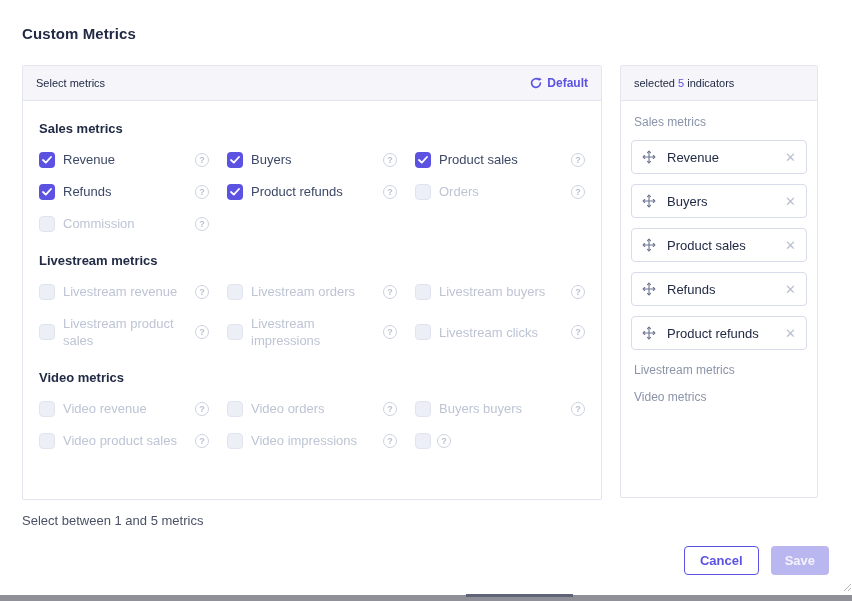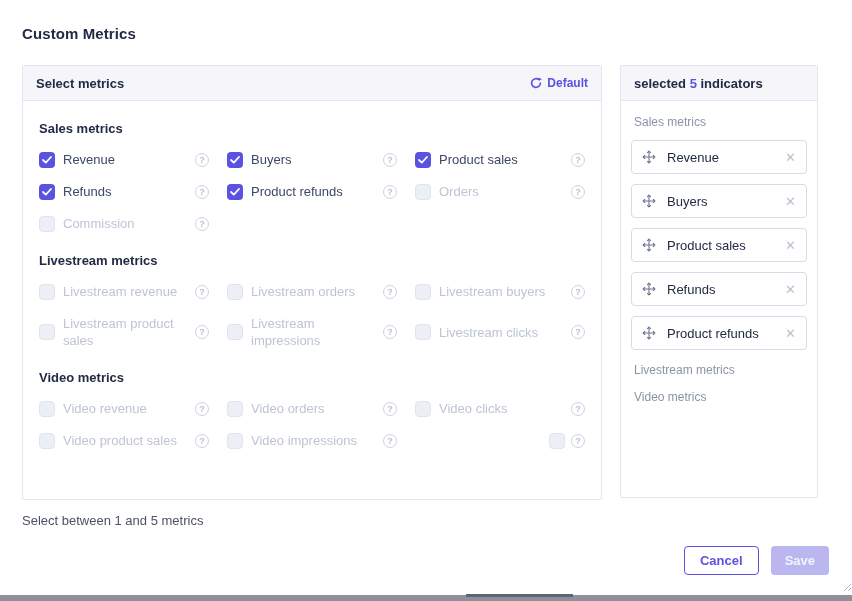--- a/index.html
+++ b/index.html
@@ -20,34 +20,34 @@
     position: absolute; top: 65px;
     border: 1px solid #e3e5f0; background: #fff; border-radius: 2px;
   }
   .left-panel  { left: 22px;  width: 580px; height: 435px; }
   .right-panel { left: 620px; width: 198px; height: 433px; }
   .panel-header {
     height: 35px; background: #f5f5fa; border-bottom: 1px solid #e3e5f0;
     display: flex; align-items: center; justify-content: space-between;
     padding: 0 13px;
   }
-  .panel-header-title { font-size: 13px; font-weight: bold; color: #222b45; text-align: center; }
+  .panel-header-title { font-size: 11px; font-weight: normal; color: #222b45; text-align: center; }
   .default-btn {
     display: flex; align-items: center; gap: 5px;
     color: #5b52e1; font-size: 12px; font-weight: bold; cursor: pointer;
     background: none; border: none; font-family: inherit;
   }
   .left-body { padding: 16px 16px 0 16px; }
   .section-title { font-size: 13px; font-weight: bold; color: #222b45; margin: 4px 0 15px 0; }
   .section-grid {
     display: grid; grid-template-columns: 1fr 1fr 1fr;
     column-gap: 18px; row-gap: 15px; margin-bottom: 21px;
   }
   .metric-item { display: flex; align-items: center; font-size: 13px; color: #3d4866; }
-  .metric-item.disabled { color: #bdc4d4; justify-content: flex-end; }
+  .metric-item.disabled { color: #bdc4d4; }
   .checkbox {
     width: 16px; height: 16px; border-radius: 4px; background: #5b52e1;
     flex: none; display: flex; align-items: center; justify-content: center;
     cursor: pointer;
   }
   .checkbox .check-mark { display: block; }
   .metric-item.disabled .checkbox {
     background: #edeff7; border: 1px solid #e1e4f0;
   }
   .metric-label { margin-left: 8px; flex: 1; line-height: 17px; }
@@ -240,21 +240,21 @@
       
     </span>
     <span class="metric-label">Video orders</span>
     <span class="help-icon">?</span>
   </div>
 
   <div class="metric-item disabled">
     <span class="checkbox">
       
     </span>
-    <span class="metric-label">Video clicks</span>
+    <span class="metric-label">Buyers buyers</span>
     <span class="help-icon">?</span>
   </div>
 
   <div class="metric-item disabled">
     <span class="checkbox">
       
     </span>
     <span class="metric-label">Video product sales</span>
     <span class="help-icon">?</span>
   </div>

